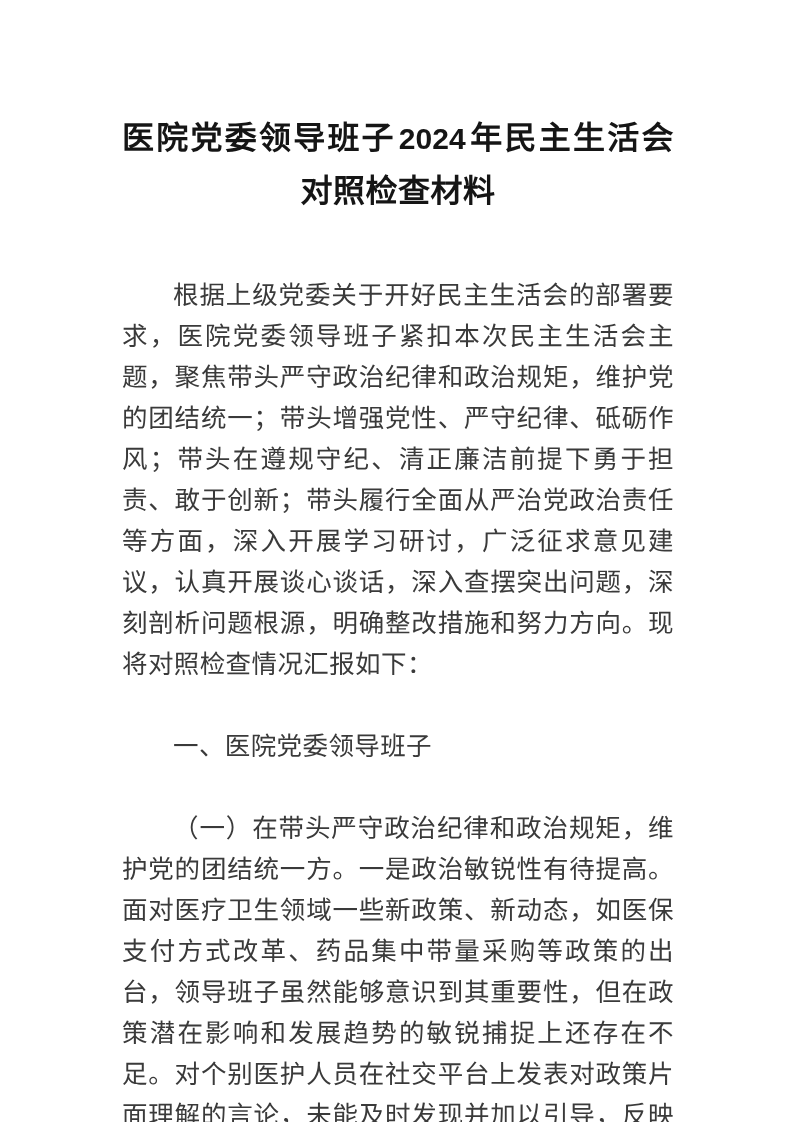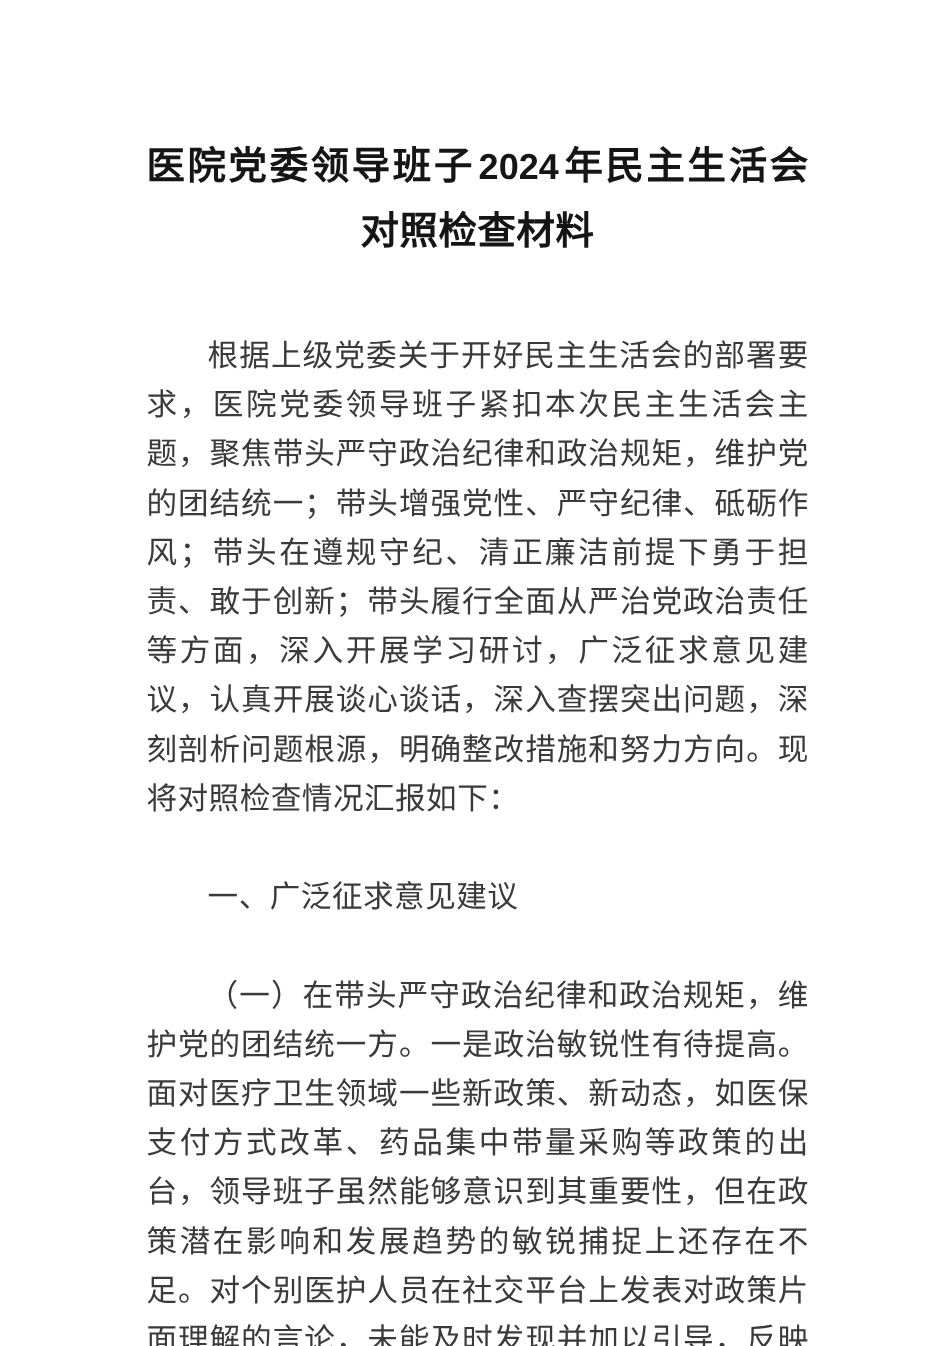--- a/index.html
+++ b/index.html
@@ -86,20 +86,20 @@
   <div class="doc-body">
 
     <h1 class="doc-title"><span>医院党委领导班子</span><span class="year">2024</span><span>年民主生活会对照检查材料</span></h1>
 
     <div class="spacer-title-body"></div>
 
     <p class="para">根据上级党委关于开好民主生活会的部署要求，医院党委领导班子紧扣本次民主生活会主题，聚焦带头严守政治纪律和政治规矩，维护党的团结统一；带头增强党性、严守纪律、砥砺作风；带头在遵规守纪、清正廉洁前提下勇于担责、敢于创新；带头履行全面从严治党政治责任等方面，深入开展学习研讨，广泛征求意见建议，认真开展谈心谈话，深入查摆突出问题，深刻剖析问题根源，明确整改措施和努力方向。现将对照检查情况汇报如下：</p>
 
     <div class="blank-line">&nbsp;</div>
 
-    <p class="para heading">一、广泛征求意见建议</p>
+    <p class="para heading">一、医院党委领导班子</p>
 
     <div class="blank-line">&nbsp;</div>
 
     <p class="para last-line-clip">（一）在带头严守政治纪律和政治规矩，维护党的团结统一方。一是政治敏锐性有待提高。面对医疗卫生领域一些新政策、新动态，如医保支付方式改革、药品集中带量采购等政策的出台，领导班子虽然能够意识到其重要性，但在政策潜在影响和发展趋势的敏锐捕捉上还存在不足。对个别医护人员在社交平台上发表对政策片面理解的言论，未能及时发现并加以引导，反映出在维护政治纪律和政治规矩的敏锐</p>
 
   </div>
 </div>
 
 </body></html>

